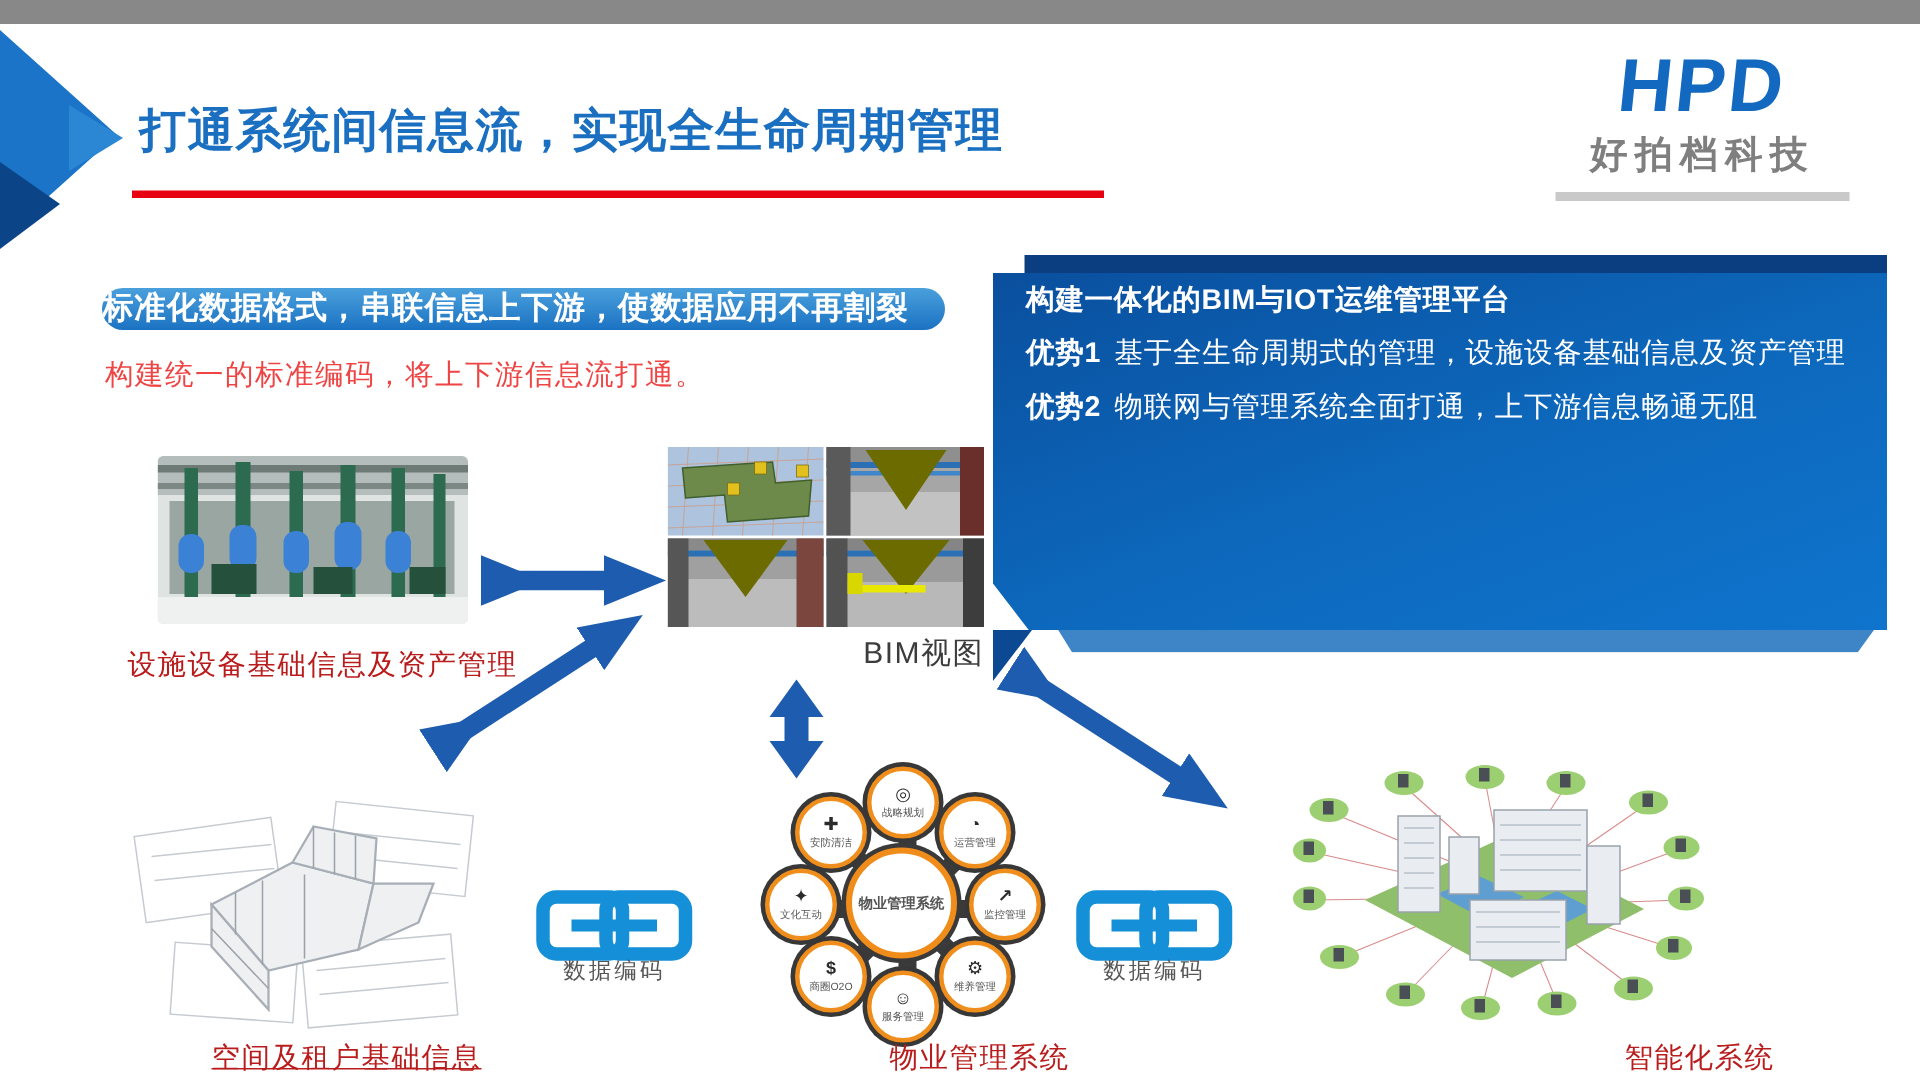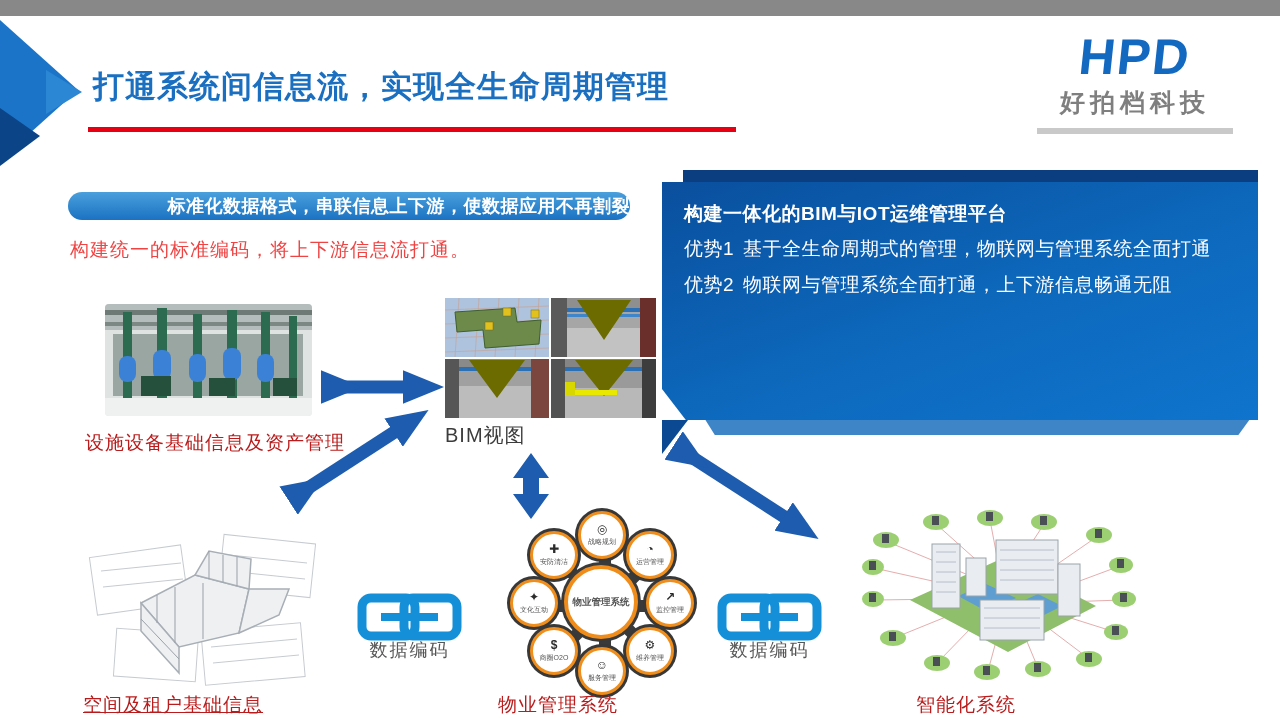--- a/index.html
+++ b/index.html
@@ -12,45 +12,45 @@
   .title { position:absolute; left:93px; top:50px; font-size:31px; font-weight:bold; color:#1a6fc0; letter-spacing:1px; }
   .red-line { position:absolute; left:88px; top:111px; width:648px; height:5px; background:#e60012; }
   .logo { position:absolute; right:42px; top:16px; width:206px; text-align:center; }
   .logo-text { font-size:50px; font-weight:900; color:#1368c0; letter-spacing:2px; transform:skewX(-6deg); line-height:1; }
   .logo-sub { font-size:25px; font-weight:bold; color:#7f7f7f; letter-spacing:5px; margin-top:4px; }
   .logo-bar { width:196px; height:6px; background:#c9c9c9; margin:9px auto 0; }
 
   
   .pill { position:absolute; left:68px; top:176px; width:562px; height:28px; border-radius:14px;
           background:linear-gradient(180deg,#4aa0dc 0%,#1b72c2 100%);
-          color:#fff; font-size:18px; font-weight:bold; text-align:right; line-height:28px; letter-spacing:0.5px; }
+          color:#fff; font-size:21px; font-weight:bold; text-align:left; line-height:28px; letter-spacing:0.5px; }
   .intro-desc { position:absolute; left:70px; top:221px; font-size:19px; color:#ef4444; letter-spacing:1px; }
 
   
   .box-back { position:absolute; left:683px; top:154px; width:575px; height:200px; background:#0a3e80; }
   .box-band { position:absolute; left:698px; top:392px; width:560px; height:27px; background:#3e85c8;
               clip-path:polygon(0 0,100% 0,96.5% 100%,3% 100%); }
   .box-main { position:absolute; left:662px; top:166px; width:596px; height:238px;
               background:linear-gradient(160deg,#0a4f9e 0%,#0d69bd 55%,#0f74cd 100%);
               clip-path:polygon(0 0,100% 0,100% 100%,4% 100%,0 87%);
-              color:#fff; padding:15px 18px 0 22px; }
+              color:#fff; padding:2px 18px 0 22px; }
   .box-wedge { position:absolute; left:662px; top:404px; width:26px; height:34px; background:#0b4a92;
                clip-path:polygon(0 0,100% 0,0 100%); }
   .box-title { font-size:19px; font-weight:bold; letter-spacing:0.5px; line-height:34px; }
   .adv-line { font-size:19px; line-height:36px; letter-spacing:0.5px; }
-  .adv-line b { font-weight:normal; margin-right:9px; }
+  .adv-line b { font-weight:bold; margin-right:9px; }
 
   
   .img-frame { position:absolute; overflow:hidden; border-radius:4px; }
   .node-label { position:absolute; font-size:19px; color:#b91c1c; letter-spacing:1px; }
-  .center-label { text-align:left; }
+  .center-label { text-align:right; }
 
   
   .chain { position:absolute; }
-  .chain-label { position:absolute; font-size:18px; color:#565656; text-align:center; letter-spacing:2px; }
+  .chain-label { position:absolute; font-size:15px; color:#565656; text-align:center; letter-spacing:2px; }
 
   
   .arrows { position:absolute; left:0; top:0; width:1280px; height:720px; pointer-events:none; }
 
   
   .flower { position:absolute; left:514px; top:494px; width:182px; height:186px; }
   .spoke { position:absolute; left:85px; top:38px; width:12px; height:58px; background:#3a3a3a; transform-origin:50% 100%; border-radius:4px; }
   .f-center { position:absolute; left:50px; top:55px; width:74px; height:74px; border-radius:50%;
               background:#fff; border:4px solid #f08c1a; box-shadow:0 0 0 3px #3a3a3a;
               display:flex; align-items:center; justify-content:center;
@@ -83,21 +83,21 @@
   </div>
 
   <div class="pill">标准化数据格式，串联信息上下游，使数据应用不再割裂</div>
   <div class="intro-desc">构建统一的标准编码，将上下游信息流打通。</div>
 
   <div class="box-back"></div>
   <div class="box-band"></div>
   <div class="box-wedge"></div>
   <div class="box-main">
     <div class="box-title">构建一体化的BIM与IOT运维管理平台</div>
-    <div class="adv-line"><b>优势1</b><span>基于全生命周期式的管理，物联网与管理系统全面打通</span></div>
+    <div class="adv-line"><b>优势1</b><span>基于全生命周期式的管理，设施设备基础信息及资产管理</span></div>
     <div class="adv-line"><b>优势2</b><span>物联网与管理系统全面打通，上下游信息畅通无阻</span></div>
   </div>
 
   <div class="img-frame" style="left:105px;top:288px;width:207px;height:112px;">
     <svg viewBox="0 0 207 112" width="207" height="112">
       <rect width="207" height="112" fill="#dfe4e3"></rect>
       <rect width="207" height="26" fill="#b4bdbb"></rect>
       <rect x="8" y="30" width="190" height="62" fill="#9aa6a2"></rect>
       <rect x="0" y="6" width="207" height="5" fill="#6e7a76"></rect>
       <rect x="0" y="18" width="207" height="4" fill="#7c8884"></rect>

